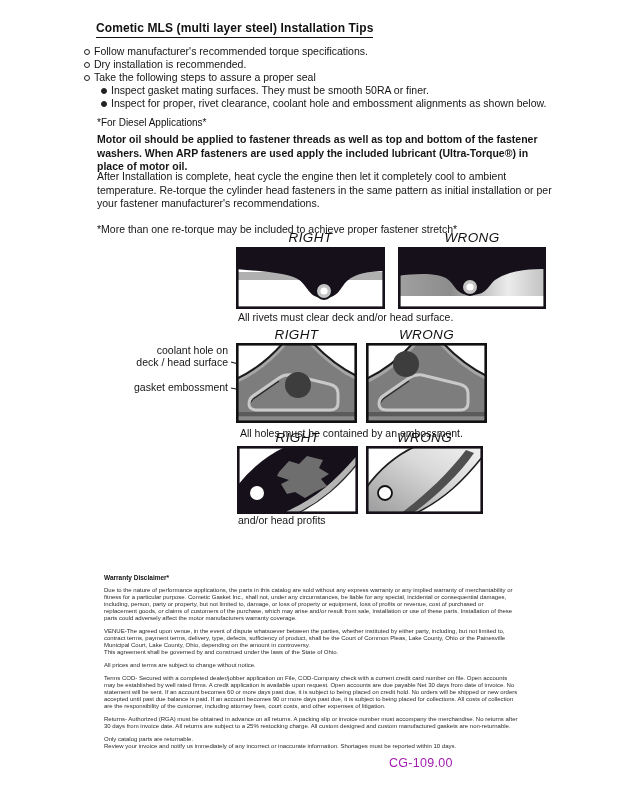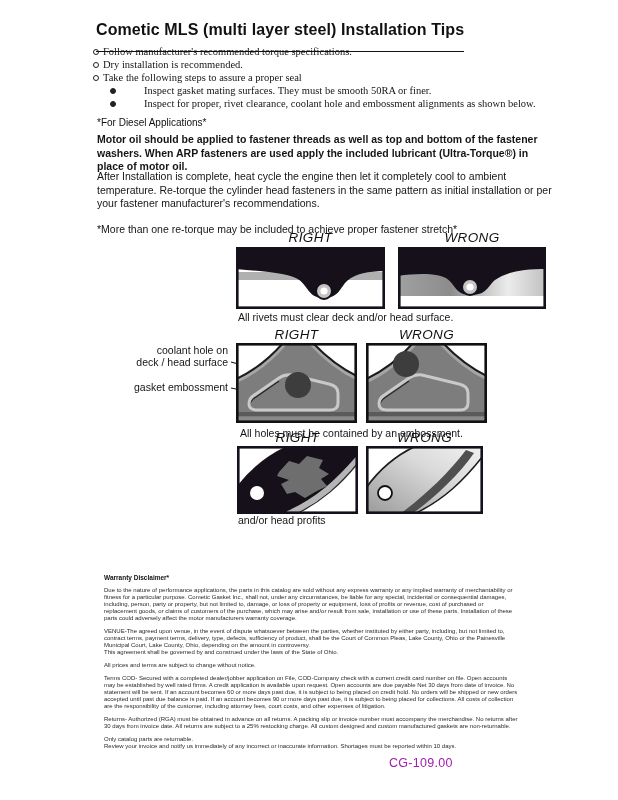--- a/index.html
+++ b/index.html
@@ -1,25 +1,25 @@
 <!DOCTYPE html>
 <html><head>
 <meta charset="utf-8">
 <style>
   html,body{margin:0;padding:0;background:#ffffff;}
   body{width:618px;height:800px;position:relative;font-family:"Liberation Sans",sans-serif;color:#1a1a1a;overflow:hidden;}
   .abs{position:absolute;}
   
-  .doc-title{left:96px;top:21px;font-size:16px;font-weight:bold;color:#111;
-             border-bottom:1.6px solid #111;padding-bottom:12px;letter-spacing:.1px;}
+  .doc-title{left:96px;top:21px;font-size:12px;font-weight:bold;color:#111;
+             border-bottom:1.6px solid #111;padding-bottom:2px;letter-spacing:.1px;}
   
-  .bullets{left:93px;top:45px;width:510px;font-family:Liberation Serif, serif;}
+  .bullets{left:84px;top:45px;width:510px;}
   .b-row{display:flex;align-items:flex-start;font-size:10.5px;line-height:13px;white-space:nowrap;color:#151515;}
   .b-row .mk{width:4px;height:4px;border:1px solid #222;border-radius:50%;margin:4px 4px 0 0;flex:0 0 auto;}
-  .b-row.sub{margin-left:17px;gap:24px;}
+  .b-row.sub{margin-left:17px;}
   .b-row.sub .mk{background:#222;border-color:#222;}
   
   .sec-head{left:97px;top:117px;font-size:10px;font-weight:normal;color:#111;}
   .para{left:97px;width:455px;font-size:10.5px;line-height:13.5px;color:#151515;}
   .p1{top:133px;font-weight:bold;}
   .p2{top:170px;}
   .p3{top:223px;}
   
   .rw-label{font-size:13.5px;color:#111;text-align:center;letter-spacing:.4px;font-style:italic;}
   .caption{font-size:10.5px;color:#151515;line-height:13px;}

